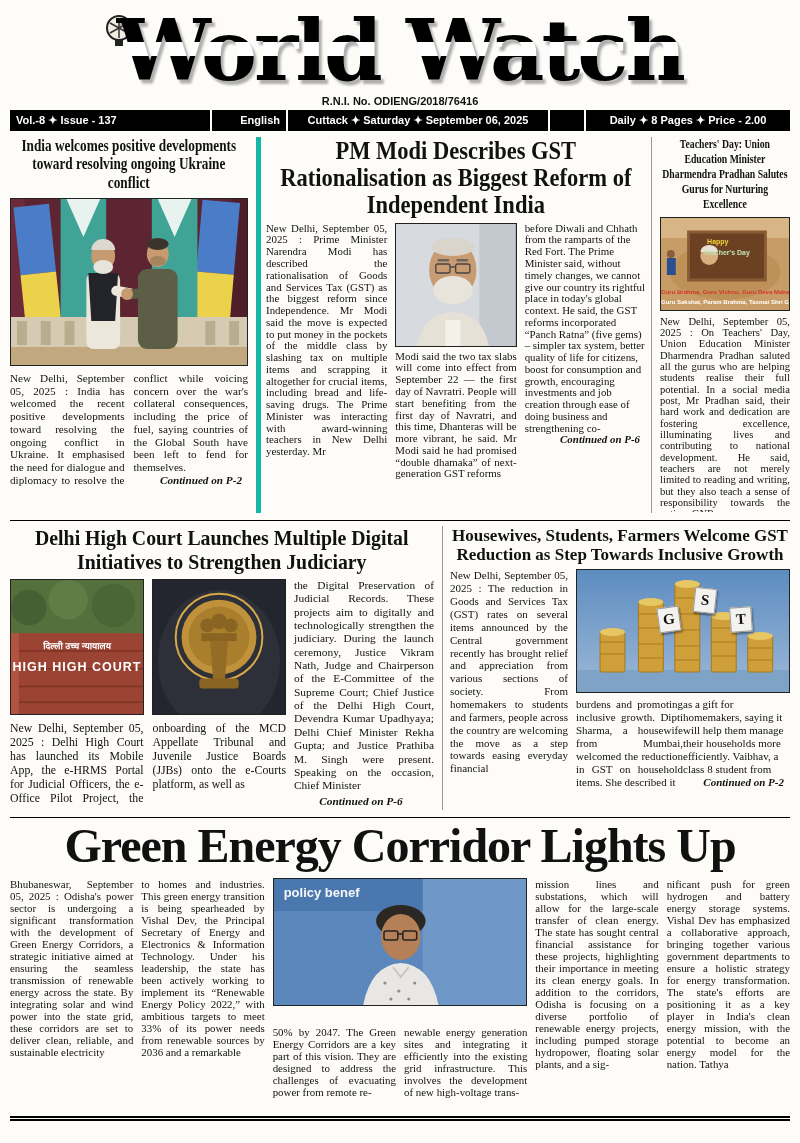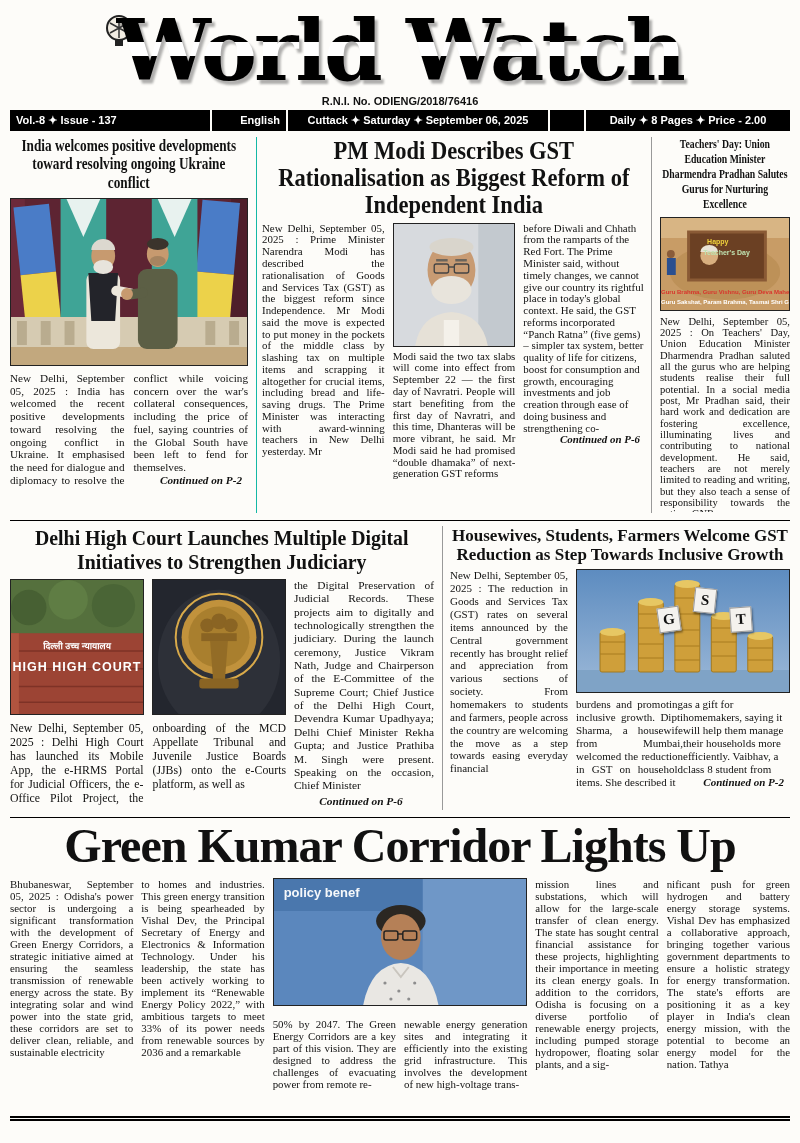--- a/index.html
+++ b/index.html
@@ -45,21 +45,21 @@
   .photo svg{position:absolute;inset:0;width:100%;height:100%;}
   .jtext{text-align:justify;}
   .continued{font-style:italic;font-weight:bold;text-align:right;padding-right:6px;}
 
   
   .row1{display:grid;grid-template-columns:238px 396px 130px;gap:8px;margin-top:6px;}
   .a1-headline{font-size:17px;line-height:1.1;}
   .a1-photo{height:166px;margin:5px 0 6px;}
   .a1-bodywrap{column-count:2;column-gap:9px;font-size:11.2px;line-height:1.14;height:140px;overflow:hidden;}
   .a1-bodywrap .continued{font-size:11.2px;}
-  .a2{border-left:1px solid #14b8a6;border-right:1px solid #999;padding:0 5px;box-sizing:border-box;}
+  .a2{border-left:5px solid #14b8a6;border-right:1px solid #999;padding:0 5px;box-sizing:border-box;}
   .a2-headline{font-size:25px;line-height:1.08;margin-bottom:5px;}
   .a2-cols{display:grid;grid-template-columns:1fr 1fr 1fr;gap:8px;height:290px;overflow:hidden;}
   .a2-col{font-size:10.9px;line-height:1.08;}
   .a2-photo{height:122px;margin-bottom:4px;}
   .a2-col .continued{font-size:10.9px;}
   .a3-headline{font-size:12.5px;line-height:1.2;}
   .a3-photo{height:92px;margin:5px 0;}
   .a3-body{font-size:10.6px;line-height:1.07;max-height:196px;overflow:hidden;}
 
   .rule{border-top:1.5px solid #000;margin:7px 0 5px;}
@@ -79,21 +79,21 @@
   .b2-col1{font-size:11px;line-height:1.17;}
   .b2-photo{height:122px;margin-bottom:5px;}
   .b2-subcols{display:grid;grid-template-columns:1fr 1fr;font-size:11px;line-height:1.17;}
 
   
   .c1{border-top:1.5px solid #000;margin-top:7px;padding:3px 0 6px;border-bottom:5px double #000;}
   .c1-headline{font-size:48px;line-height:1.04;letter-spacing:-1px;}
   .c1-cols{display:grid;grid-template-columns:repeat(6,1fr);gap:8px;margin-top:7px;height:232px;overflow:hidden;}
   .c1-col{font-size:10.9px;line-height:1.1;}
   .c1-mid{grid-column:3/5;}
-  .c1-photo{height:126px;margin-bottom:12px;text-decoration:underline;}
+  .c1-photo{height:126px;margin-bottom:20px;text-decoration:underline;}
   .c1-midcols{display:grid;grid-template-columns:1fr 1fr;gap:8px;}
 
   
   .ovl{position:absolute;color:#fff;font-family:"Liberation Sans",sans-serif;white-space:nowrap;}
   .hc-hindi{top:44%;left:0;right:0;text-align:center;font-size:9px;font-weight:bold;}
   .hc-eng{top:60%;left:0;right:0;text-align:center;font-size:12.5px;font-weight:bold;letter-spacing:1px;}
   .gst-tile{position:absolute;width:20px;height:23px;background:#f4f2ee;border:1px solid #999;
             color:#111;display:flex;align-items:center;justify-content:center;
             font:bold 15px "Liberation Serif",serif;box-shadow:1px 2px 2px rgba(0,0,0,.4);}
   .board-t1{top:22%;left:36%;font-size:7px;color:#f0d23c;font-weight:bold;}
@@ -347,21 +347,21 @@
               <div class="jtext" style="display:inline;">as a gift for homemakers, saying it will help them manage their households more efficiently. Vaibhav, a class 8 student from</div>
               <div class="continued" style="font-size:11px;">Continued on P-2</div>
             </div>
           </div>
         </div>
       </div>
     </div>
   </div>
 
   <div class="c1">
-    <div class="headline c1-headline">Green Kumar Corridor Lights Up</div>
+    <div class="headline c1-headline">Green Energy Corridor Lights Up</div>
     <div class="c1-cols">
       <div class="c1-col jtext">Bhubaneswar, September 05, 2025 : Odisha's power sector is undergoing a significant transformation with the development of Green Energy Corridors, a strategic initiative aimed at ensuring the seamless transmission of renewable energy across the state. By integrating solar and wind power into the state grid, these corridors are set to deliver clean, reliable, and sustainable electricity</div>
       <div class="c1-col jtext">to homes and industries. This green energy transition is being spearheaded by Vishal Dev, the Principal Secretary of Energy and Electronics &amp; Information Technology. Under his leadership, the state has been actively working to implement its “Renewable Energy Policy 2022,” with ambitious targets to meet 33% of its power needs from renewable sources by 2036 and a remarkable</div>
       <div class="c1-mid">
         <div class="photo c1-photo">
           <svg viewBox="0 0 255 126" preserveAspectRatio="none">
             <rect width="255" height="126" fill="#5b87bd"></rect>
             <rect x="150" width="105" height="126" fill="#6f97c7"></rect>
             <rect width="150" height="32" fill="#4a77ad"></rect>
             <ellipse cx="128" cy="42" rx="25" ry="16" fill="#2b2722"></ellipse>

